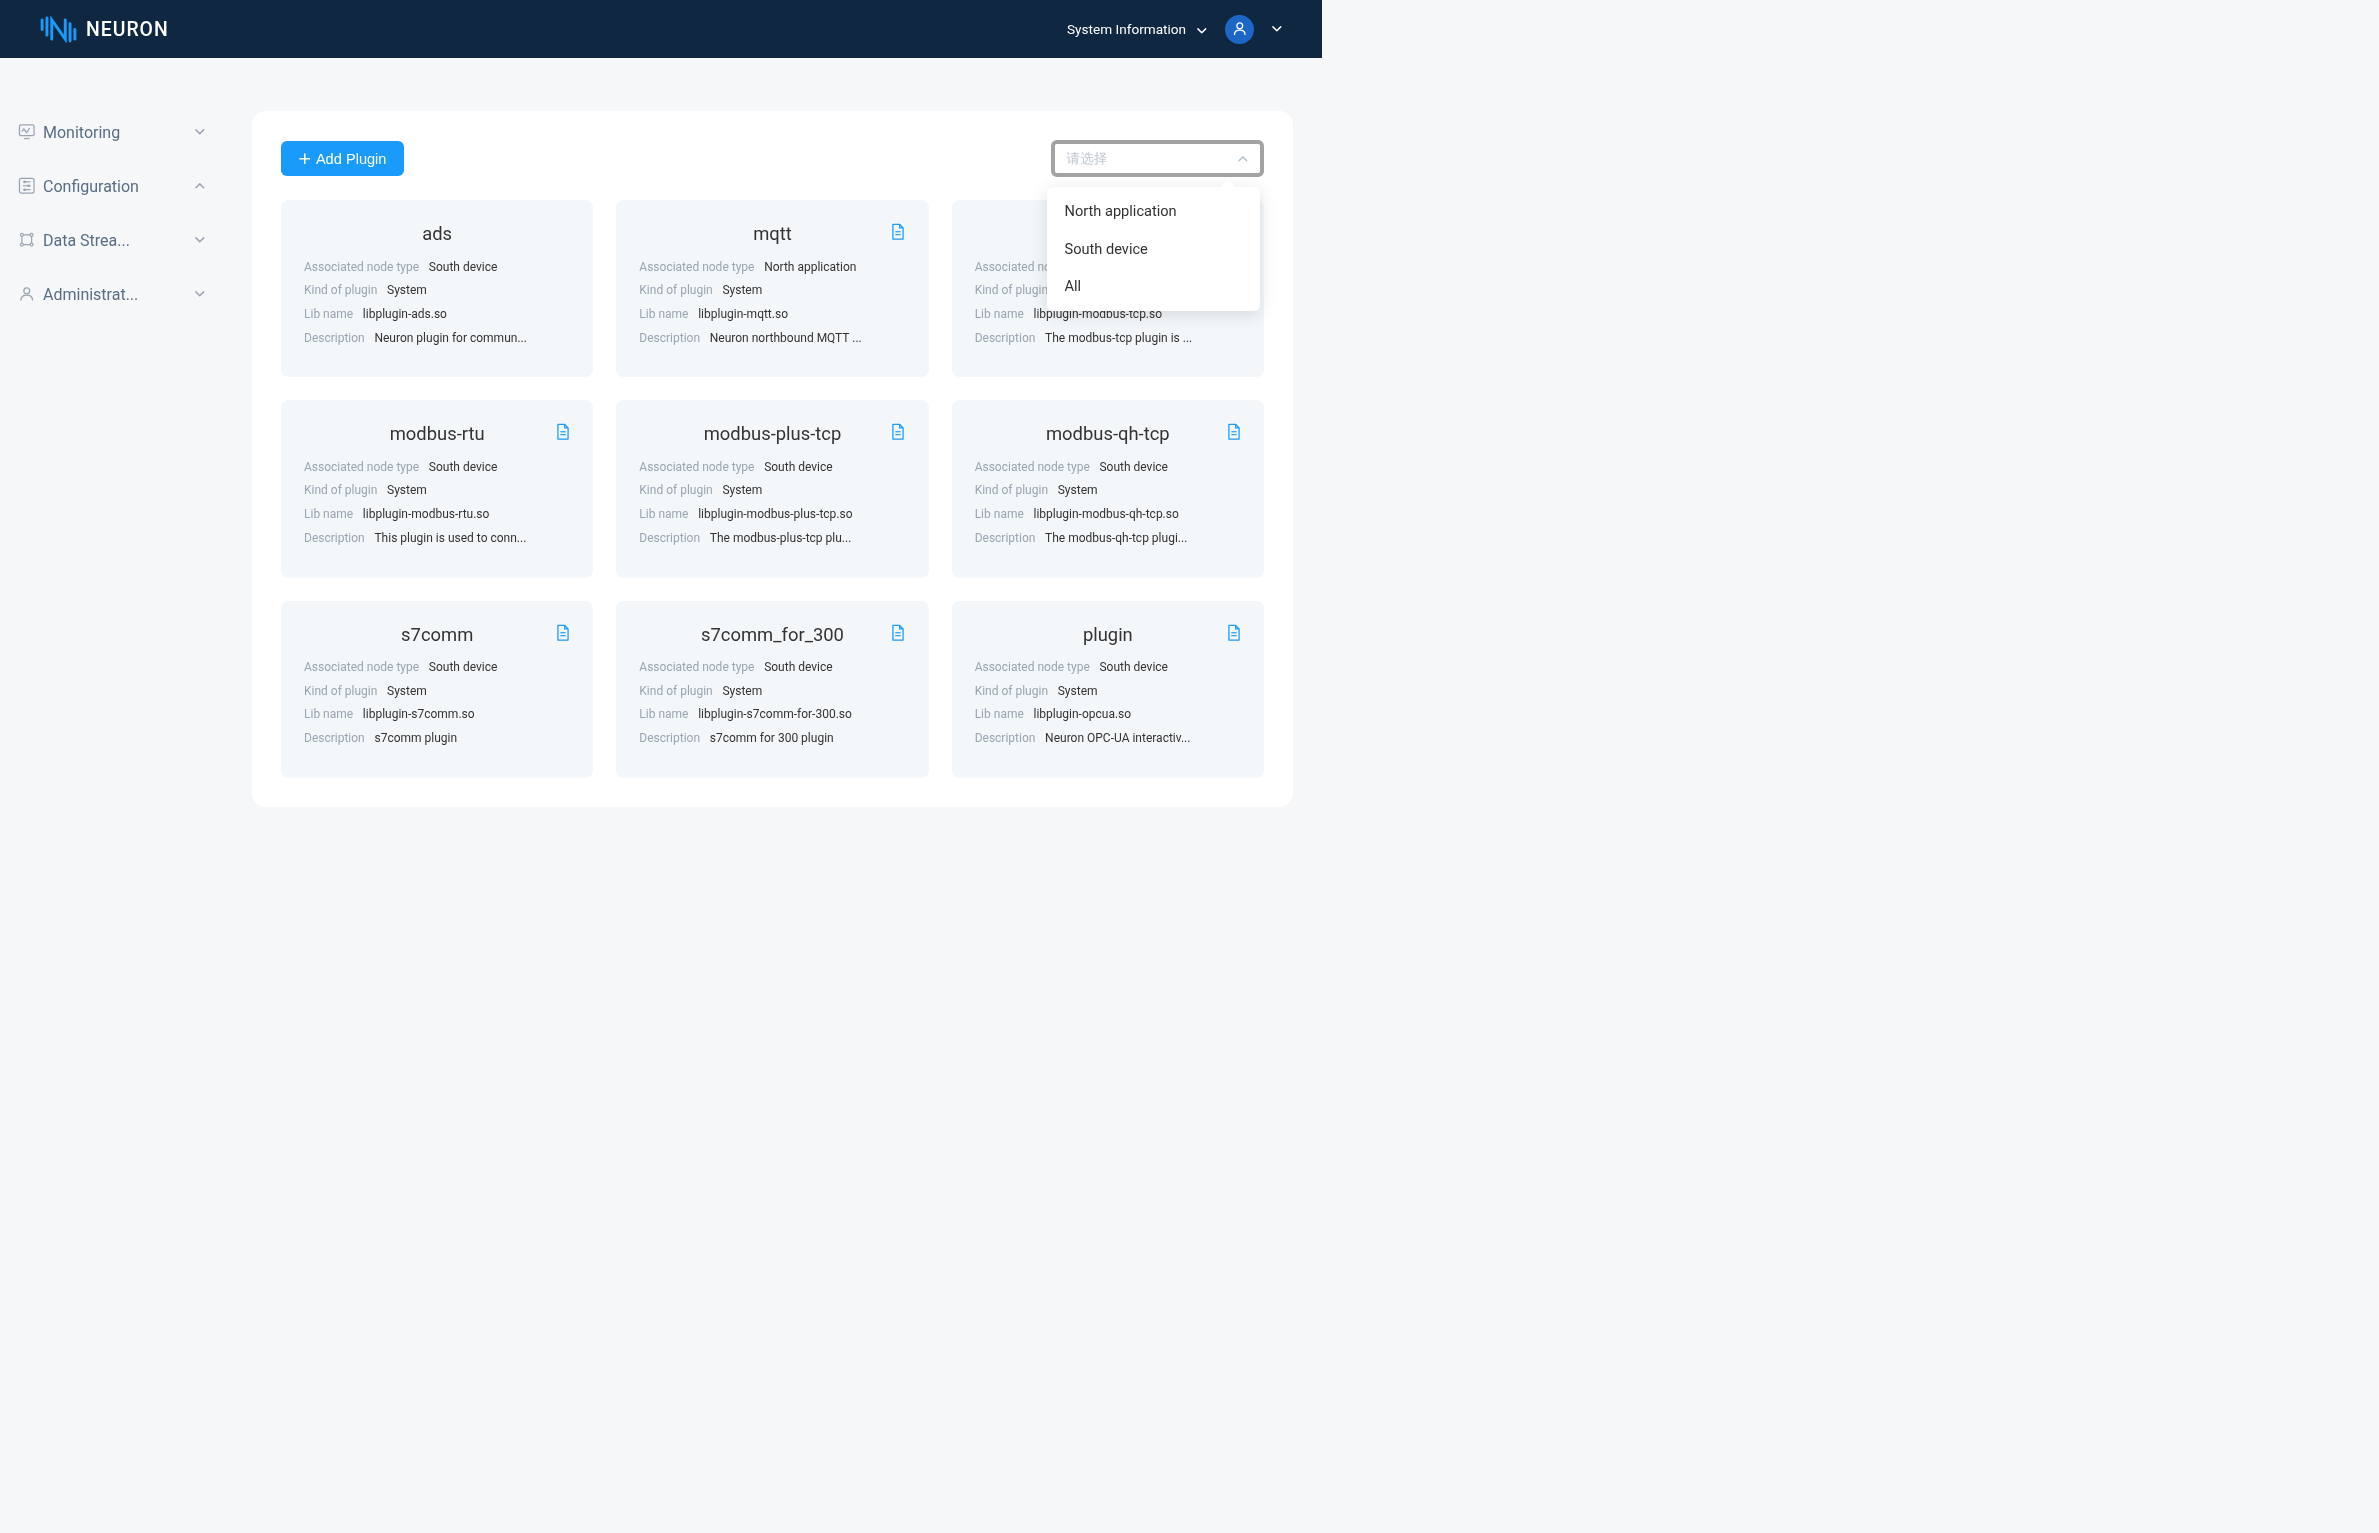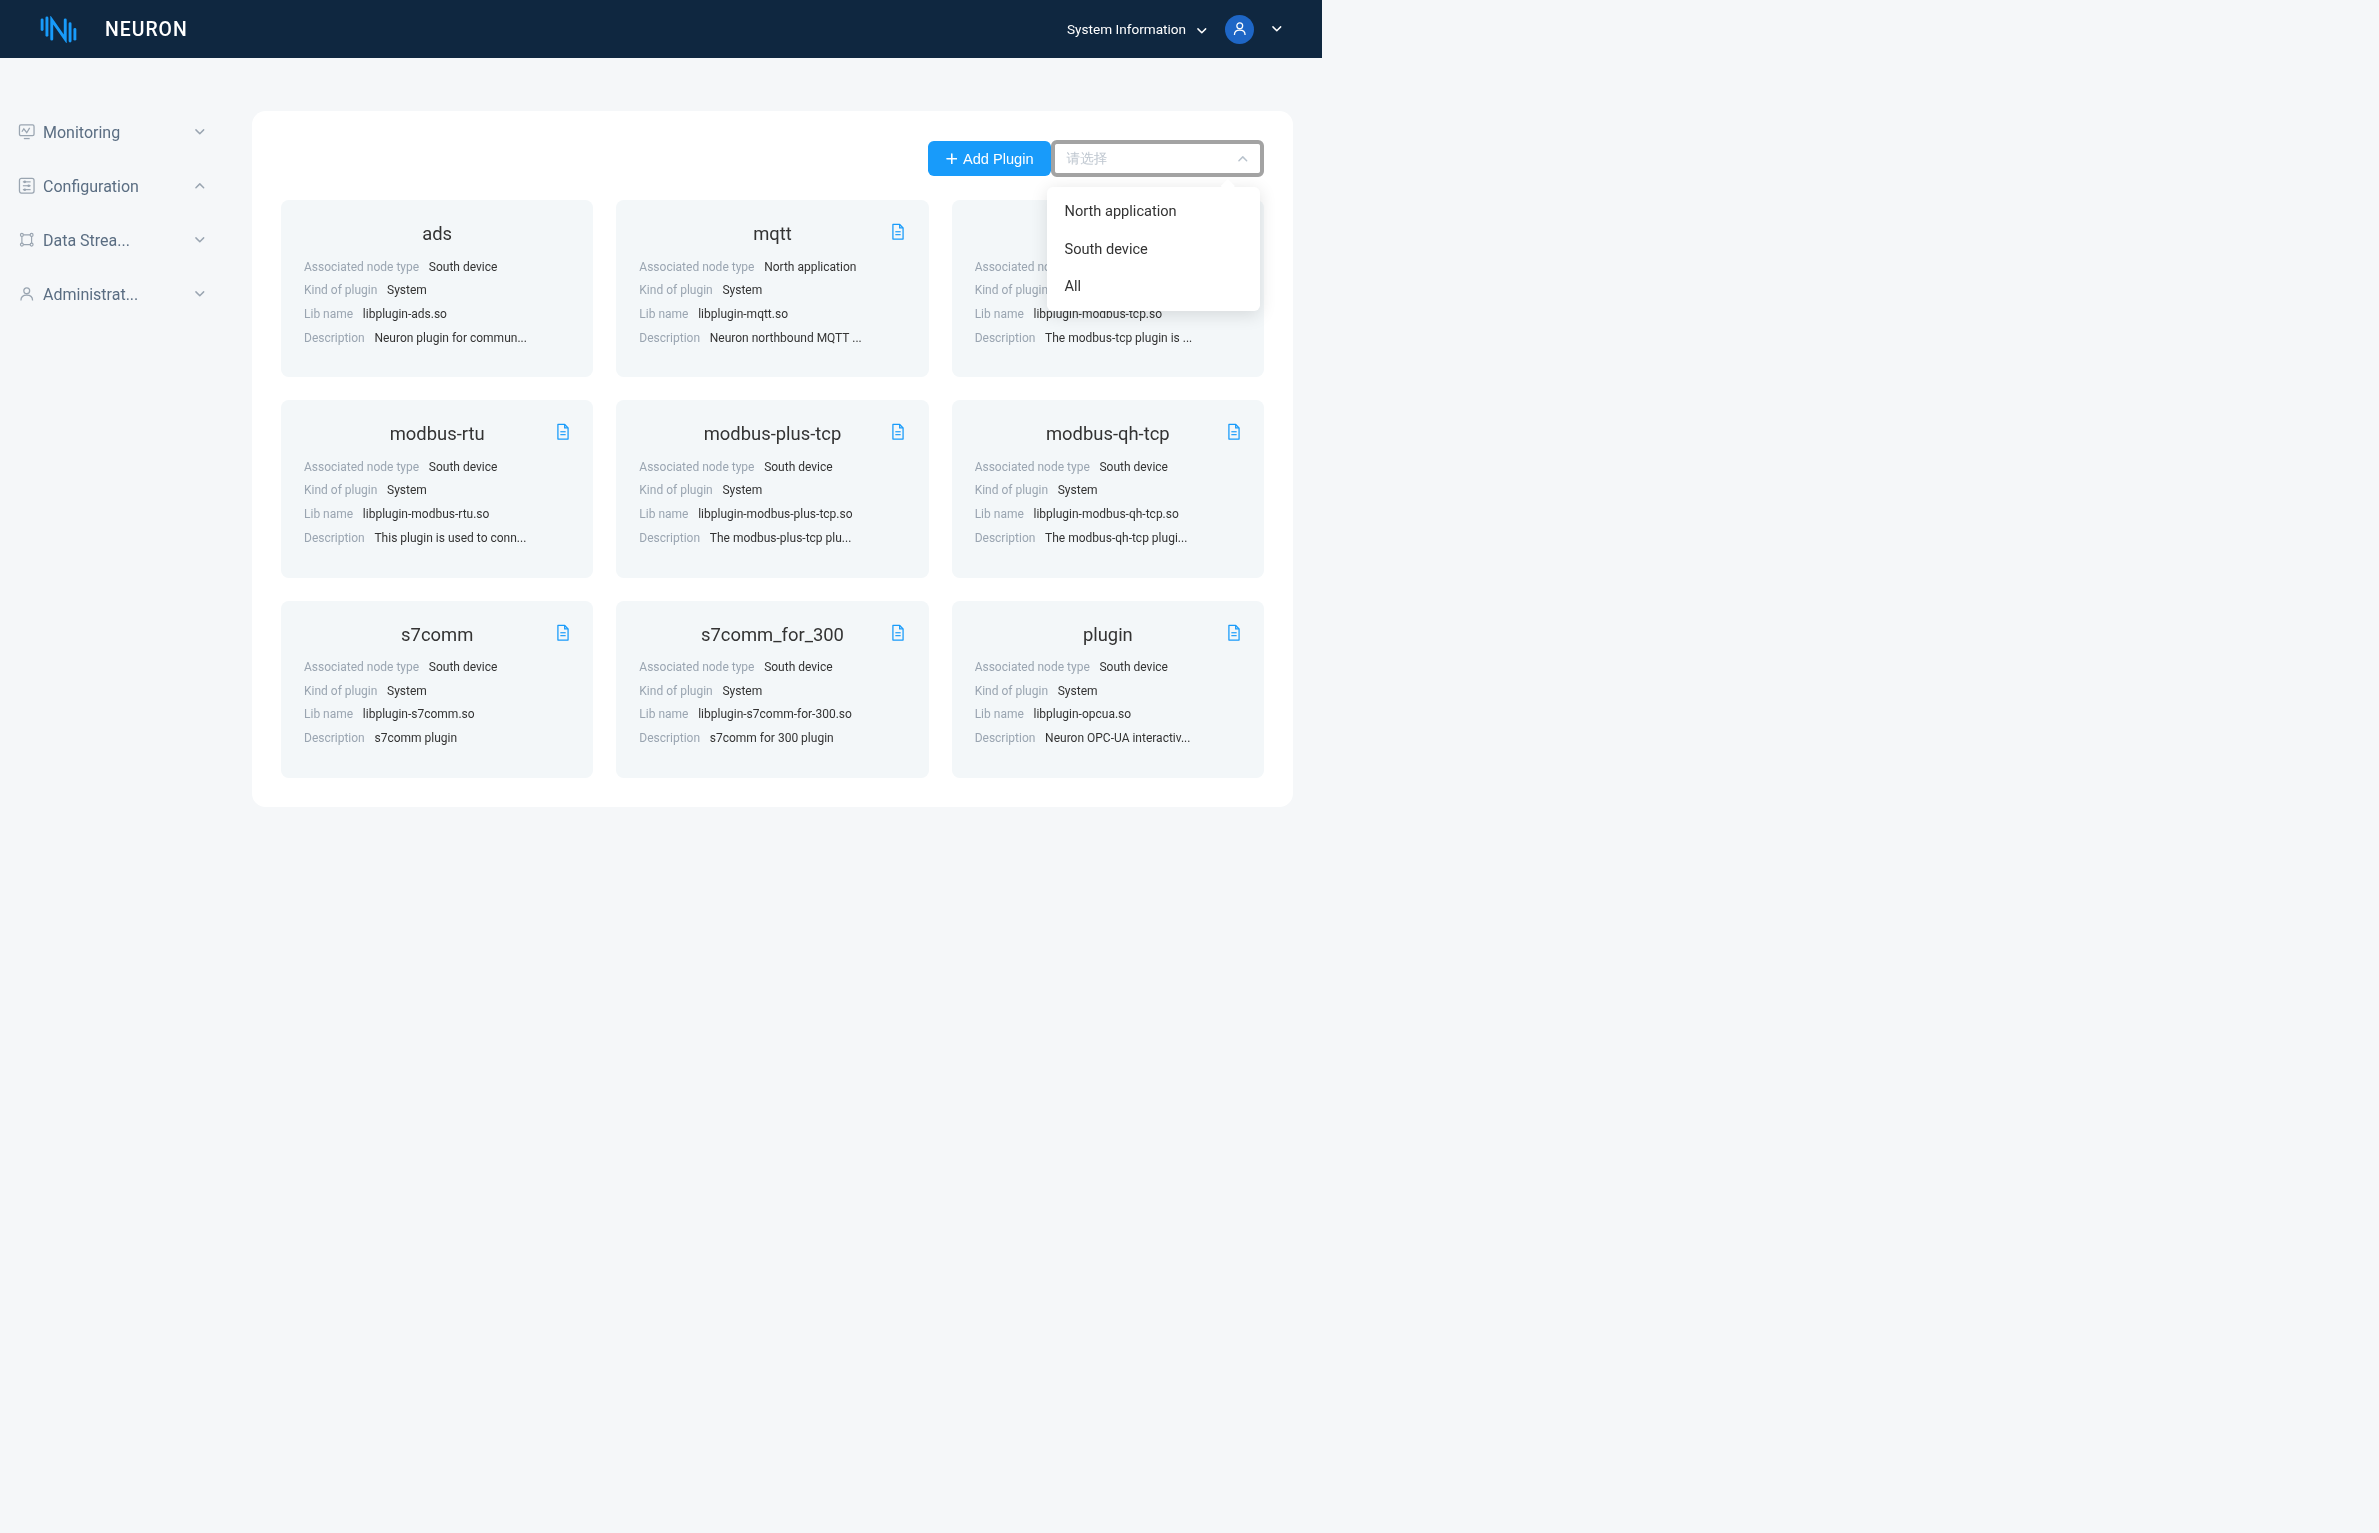--- a/index.html
+++ b/index.html
@@ -1,20 +1,20 @@
 <!DOCTYPE html>
 <html><head>
 <meta charset="utf-8">
 <style>
 * { margin: 0; padding: 0; box-sizing: border-box; }
 body { font-family: -apple-system, BlinkMacSystemFont, "Segoe UI", Roboto, "Helvetica Neue", Arial, sans-serif; background: #f5f7f9; color: #333; font-size: 13.6px; width: 1322px; height: 852px; overflow: hidden; }
 
 
 .header { height: 58px; background: #0f2740; display: flex; align-items: center; justify-content: space-between; padding: 0 39px; }
-.header-left { display: flex; align-items: center; gap: 27px; text-align: right; }
+.header-left { display: flex; align-items: center; gap: 8px; text-align: right; }
 .logo-icon { display: flex; align-items: center; }
 .brand { color: #fff; font-size: 19.4px; font-weight: 500; letter-spacing: 1px; }
 .header-right { display: flex; align-items: center; gap: 17.5px; color: #fff; }
 .sys-info { display: flex; align-items: flex-end; gap: 9.7px; cursor: pointer; }
 .avatar-btn { width: 29px; height: 29px; border-radius: 50%; background: #1e66c6; display: flex; align-items: center; justify-content: center; cursor: pointer; }
 .header-chev { cursor: pointer; }
 
 
 .layout { display: flex; height: calc(852px - 58px); }
 .sidebar { width: 223px; padding-top: 47px; }
@@ -23,21 +23,21 @@
 .nav-item.has-chevron .tail-chev { position: absolute; right: 17.5px; }
 .nav-item .label { white-space: nowrap; overflow: hidden; text-overflow: ellipsis; max-width: 112px; font-size: 16px; }
 .nav-item.expanded .tail-chev { transform: rotate(180deg); }
 .nav-sub-active-wrap { background: #189bfa; border-radius: 9.7px; margin: 3.9px 11.6px; box-shadow: 0 5.8px 13.6px rgba(24,155,250,0.25); }
 .nav-sub-active-wrap .nav-sub-link { color:#fff; padding: 17.5px 19.4px 17.5px 29px; display:block; font-size:14.6px; font-weight:500; }
 .nav-sub-link { color:#5a6d82; padding: 17.5px 19.4px 17.5px 29px; display:block; font-size:14.6px; white-space:nowrap; overflow:hidden; text-overflow:ellipsis; }
 
 
 .main { flex: 1; padding: 53px 29px 29px 29px; overflow: auto; }
 .panel { background: #fff; border-radius: 13.6px; padding: 29px; position: relative; }
-.panel-top { display: flex; justify-content: flex-end; align-items: center; margin-bottom: 23px; }
+.panel-top { display: flex; justify-content: space-between; align-items: center; margin-bottom: 23px; }
 .btn-primary { background: #189bfa; color: #fff; border: none; padding: 9.7px 17.5px; border-radius: 5.8px; font-size: 14.6px; cursor: pointer; display: flex; align-items: center; gap: 5.8px; }
 .select-box { width: 213px; height: 37px; border: 4px solid #a3a3a3; border-radius: 5.8px; display: flex; align-items: center; padding: 0 11.6px; color: #bfc7d0; justify-content: space-between; cursor: pointer; position: relative; }
 .select-box .arrow-up { color: #b8c2cc; }
 
 
 .dropdown { position: absolute; top: 43px; right: 0; width: 213px; background: #fff; border-radius: 5.8px; box-shadow: 0 3.9px 17.5px rgba(0,0,0,0.12); padding: 5.8px 0; z-index: 10; }
 .dropdown::before { content: ""; position: absolute; top: -5.8px; right: 27px; width: 9.7px; height: 9.7px; background: #fff; transform: rotate(45deg); }
 .dropdown-item { padding: 9.7px 17.5px; font-size: 14.6px; color: #333; cursor: pointer; }
 
 

